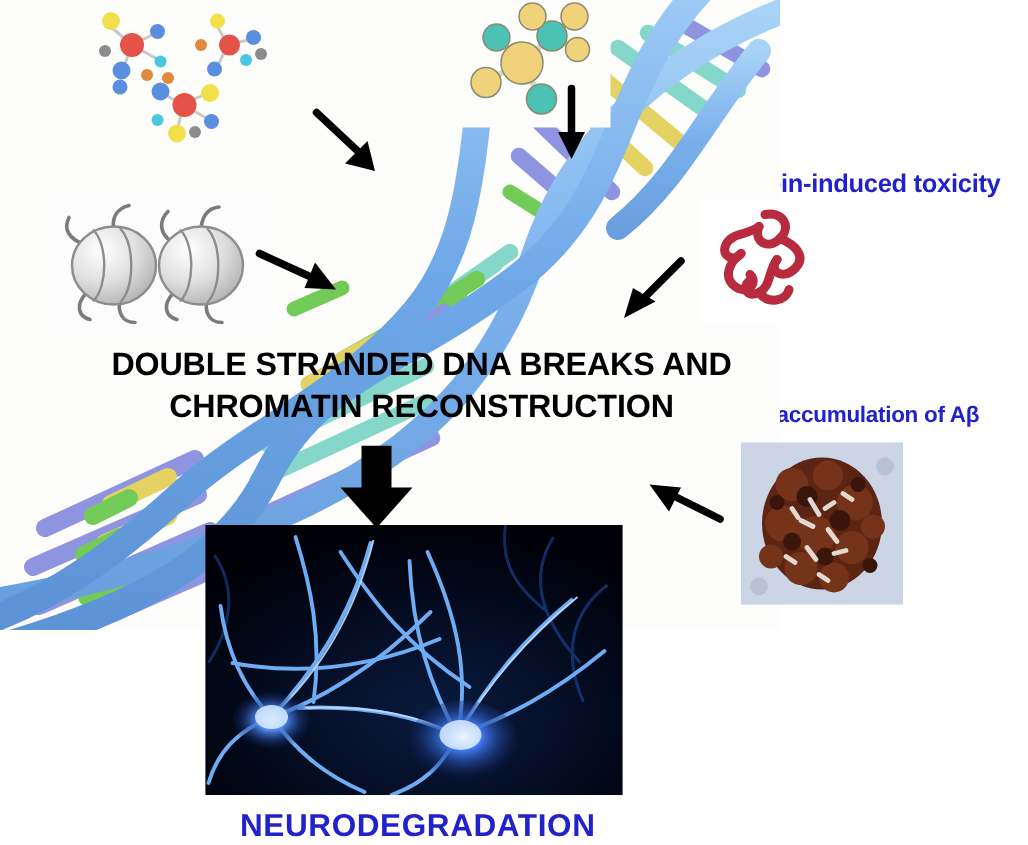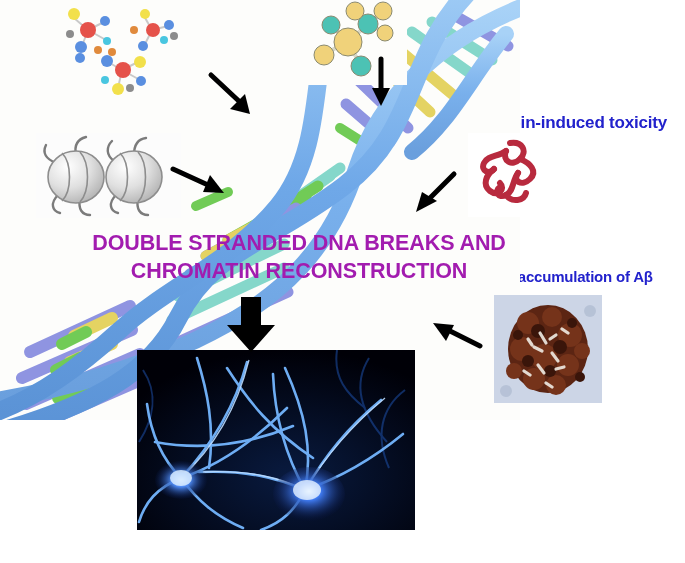--- a/index.html
+++ b/index.html
@@ -26,23 +26,23 @@
     line-height: 1.15;
   }
   #label-tdp43    { left: 4px;   top: 25px;  font-size: 19px; }
   #label-sod1     { left: 36px;  top: 94px;  font-size: 16px; width: 190px; white-space: normal; text-align: center; }
   #label-fus      { left: 275px; top: 14px;  font-size: 18px; }
   #label-asyn     { left: 443px; top: 113px; font-size: 17px; }
   #label-abeta    { left: 443px; top: 268px; font-size: 15px; }
   #label-neurodeg { left: 160px; top: 539px; font-size: 21px; letter-spacing: 0.4px; }
 
   #label-dsb {
-    left: 34px; top: 229px;
+    left: 16px; top: 229px;
     width: 530px;
-    color: #a21caf;
+    color: #000000;
     font-weight: bold;
     font-size: 21.5px;
     line-height: 1.32;
     text-align: center;
     letter-spacing: -0.1px;
     z-index: 30;
   }
 
   
   .panel { background: #fdfdfb; }
@@ -444,14 +444,15 @@
   <div class="abs label" id="label-sod1">SOD1 Dysfunction and Histone Modification</div>
 
   <div class="abs label" id="label-fus">Mutations in FUS</div>
 
   <div class="abs label" id="label-asyn">α-synuclein-induced toxicity</div>
 
   <div class="abs label" id="label-abeta">Excessive accumulation of Aβ</div>
 
   <div class="abs" id="label-dsb">DOUBLE STRANDED DNA BREAKS AND CHROMATIN RECONSTRUCTION</div>
 
+  <div class="abs label" id="label-neurodeg">NEURODEGRADATION</div>
 
 </div>
 
 </body></html>

